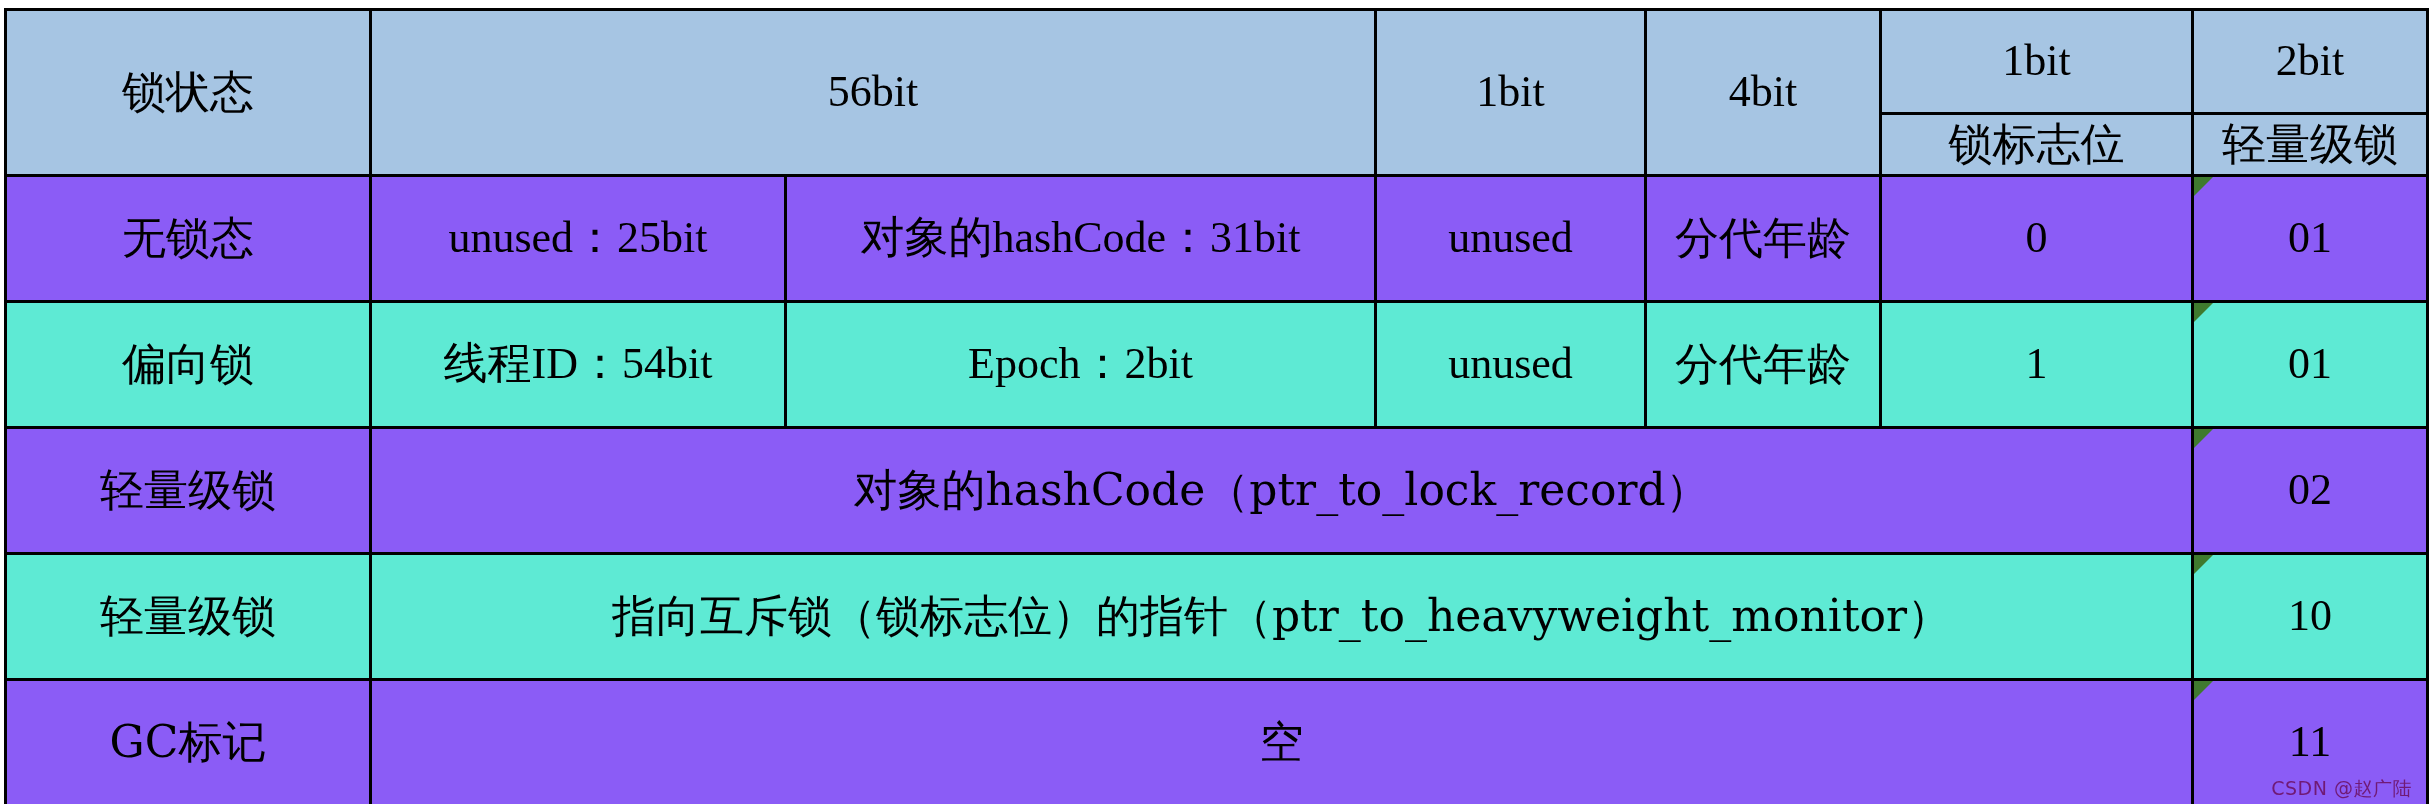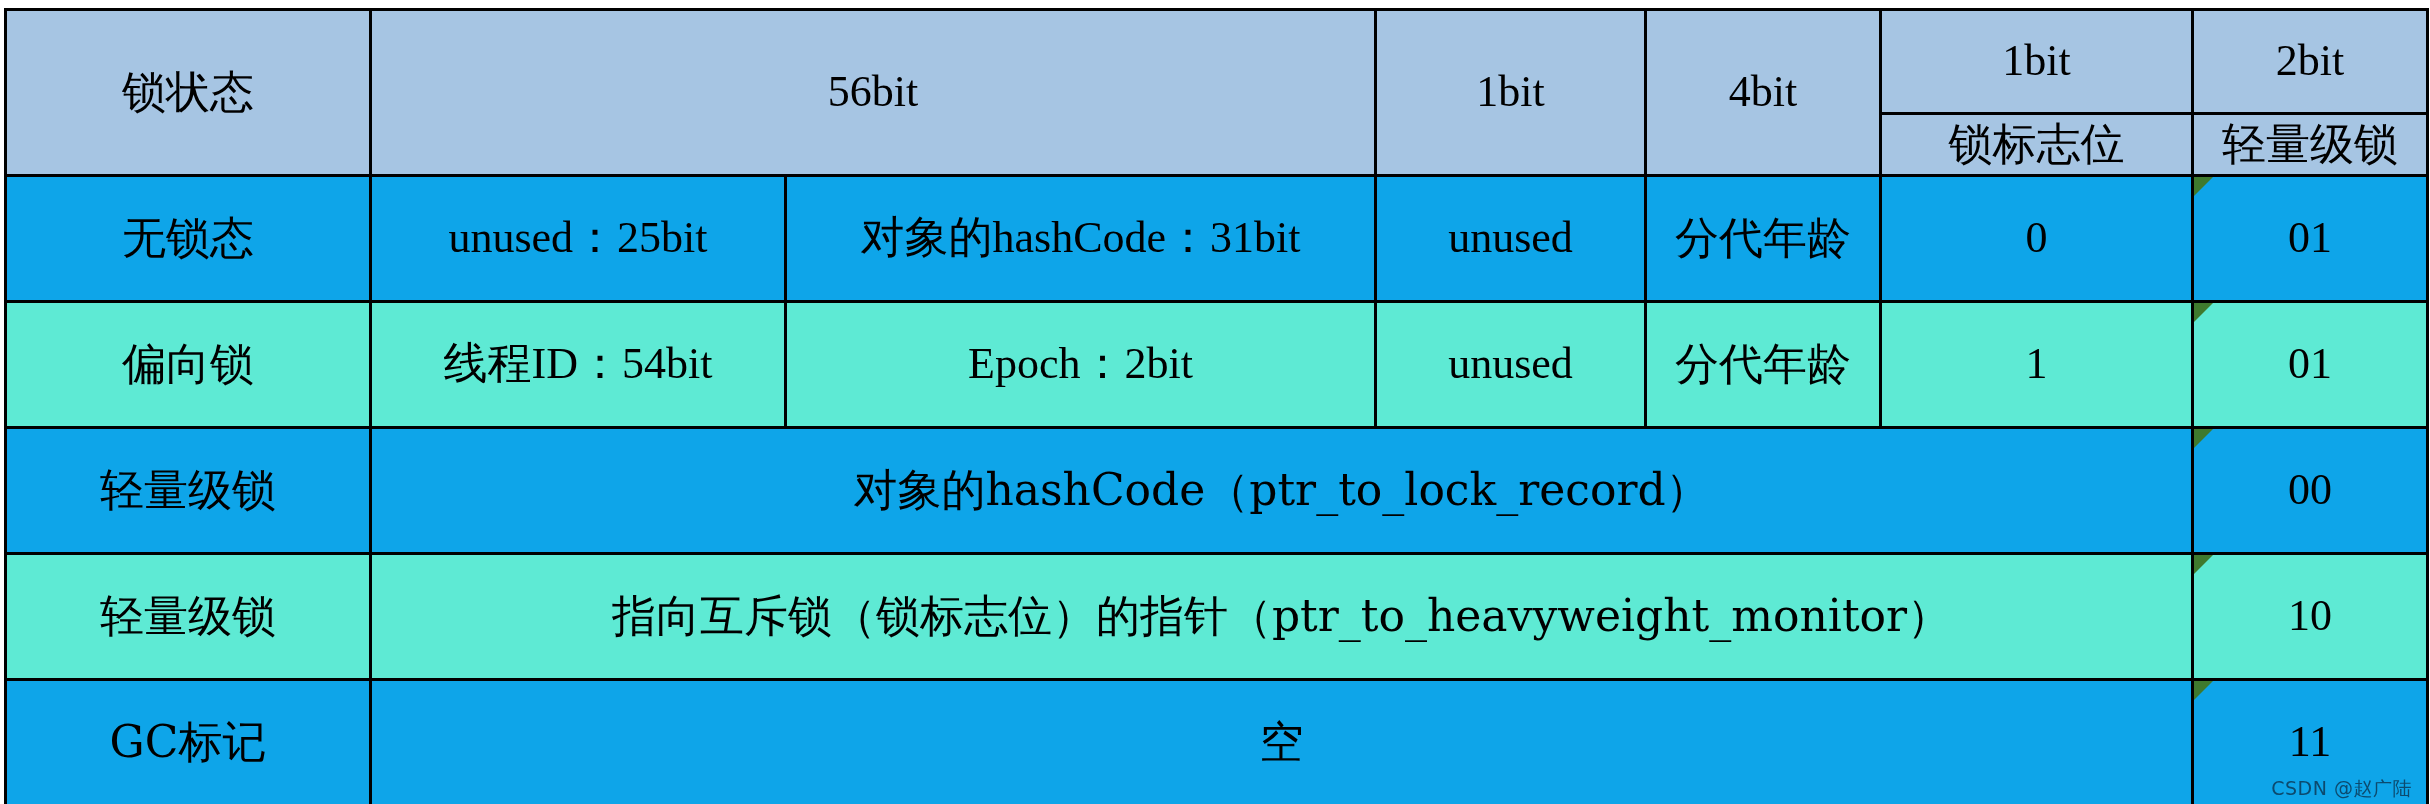--- a/index.html
+++ b/index.html
@@ -33,21 +33,21 @@
   col.c-state{width:365px;}
   col.c-a{width:415px;}
   col.c-b{width:590px;}
   col.c-1bit{width:270px;}
   col.c-4bit{width:235px;}
   col.c-bias{width:312px;}
   col.c-flag{width:235px;}
 
   
   .hdr td{background:#a6c5e3;}
-  .r-gray td{background:#0ea5e9;}
+  .r-gray td{background:#8b5cf6;}
   .r-blue td{background:#5eead4;}
 
   .h-state{height:104px;}
   .h-sub{height:62px;}
   .row-d{height:126px;}
 
   .cn{font-family:"DejaVu Serif","Liberation Serif",serif;}
 
   
   .tri{
@@ -55,21 +55,21 @@
     top:0;left:0;
     width:0;height:0;
     border-top:19px solid #3f7a2e;
     border-right:19px solid transparent;
   }
 
   .wm{
     position:absolute;
     right:18px;bottom:10px;
     font-size:19px;
-    color:#0c4a6e;
+    color:#701a75;
     font-family:"DejaVu Sans","Liberation Sans",sans-serif;
     letter-spacing:.5px;
     white-space:nowrap;
   }
 </style>
 </head>
 <body>
 
 <div id="wrap">
 
@@ -123,21 +123,21 @@
           <span class="tri"></span>
           <span>01</span>
         </td>
       </tr>
 
       <tr class="r-gray row-d">
         <td class="cn">轻量级锁</td>
         <td class="cn" colspan="5">对象的hashCode（ptr_to_lock_record）</td>
         <td>
           <span class="tri"></span>
-          <span>00</span>
+          <span>02</span>
         </td>
       </tr>
 
       <tr class="r-blue row-d">
         <td class="cn">轻量级锁</td>
         <td class="cn" colspan="5">指向互斥锁（锁标志位）的指针（ptr_to_heavyweight_monitor）</td>
         <td>
           <span class="tri"></span>
           <span>10</span>
         </td>

